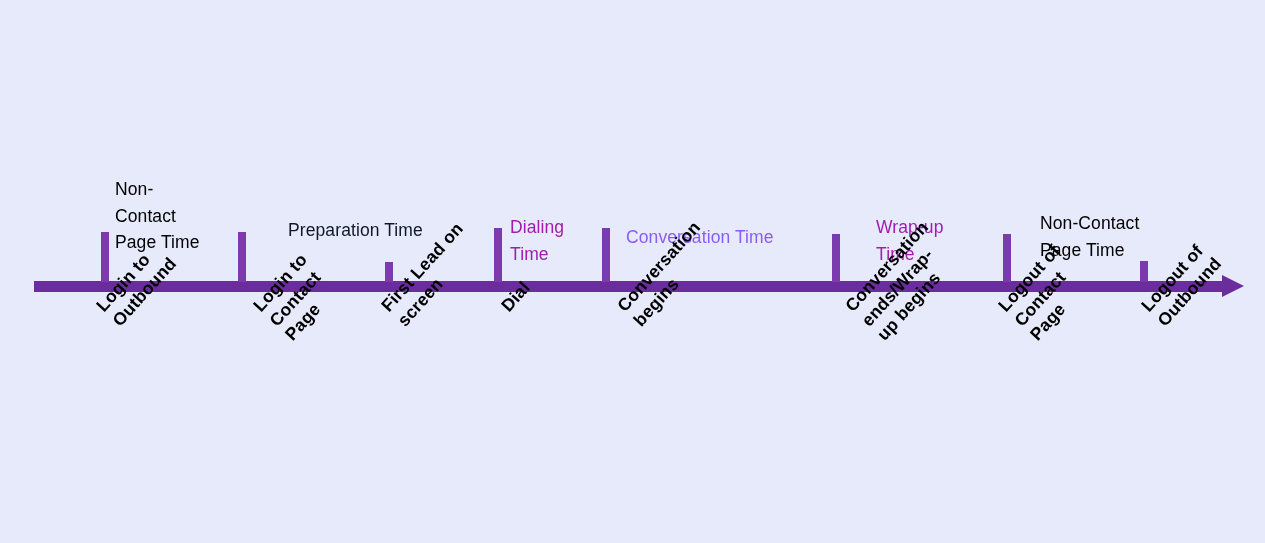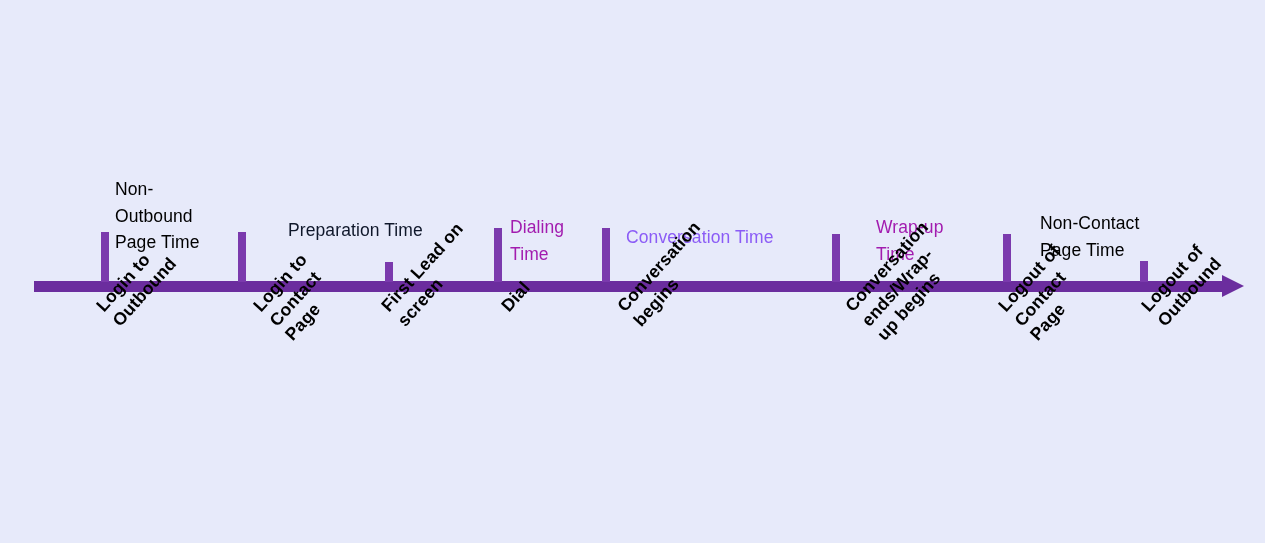--- a/index.html
+++ b/index.html
@@ -84,21 +84,21 @@
       <div class="tick" style="left: 385px; top: 262px; height: 20px; background: rgb(123, 58, 173);"></div>
       <div class="tick" style="left: 494px; top: 228px; height: 54px; background: rgb(123, 58, 173);"></div>
       <div class="tick" style="left: 602px; top: 228px; height: 54px; background: rgb(123, 58, 173);"></div>
       <div class="tick" style="left: 832px; top: 234px; height: 48px; background: rgb(123, 58, 173);"></div>
       <div class="tick" style="left: 1003px; top: 234px; height: 48px; background: rgb(123, 58, 173);"></div>
       <div class="tick" style="left: 1140px; top: 261px; height: 21px; background: rgb(123, 58, 173);"></div>
     </div>
 
   <div id="segments">
       <div class="seg-label" style="left: 115px; top: 176px; color: rgb(0, 0, 0);">Non-
-Outbound
+Contact
 Page Time</div>
       <div class="seg-label" style="left: 288px; top: 217px; color: #0f172a;">Preparation Time</div>
       <div class="seg-label" style="left: 510px; top: 214px; color: #a21caf;">Dialing
 Time</div>
       <div class="seg-label" style="left: 626px; top: 224px; color: #8b5cf6;">Conversation Time</div>
       <div class="seg-label" style="left: 876px; top: 214px; color: #a21caf;">Wrap-up
 Time</div>
       <div class="seg-label" style="left: 1040px; top: 210px; color: rgb(0, 0, 0);">Non-Contact
 Page Time</div>
     </div>

